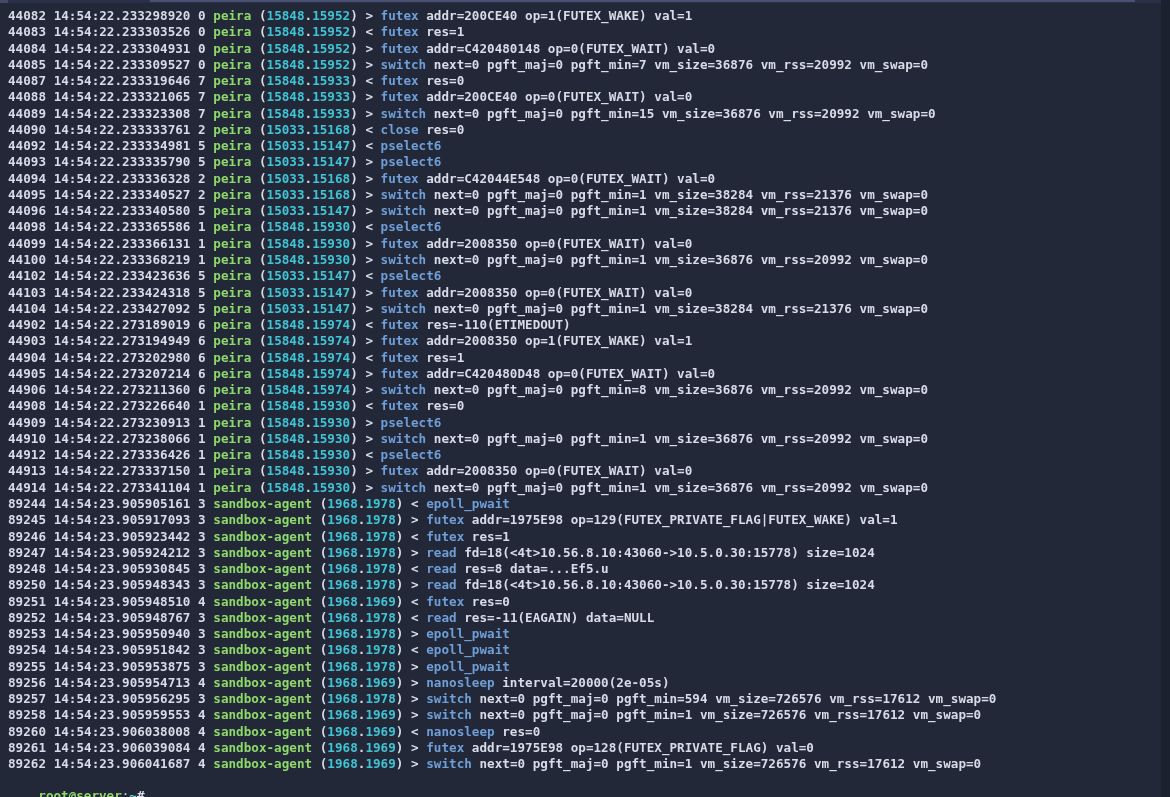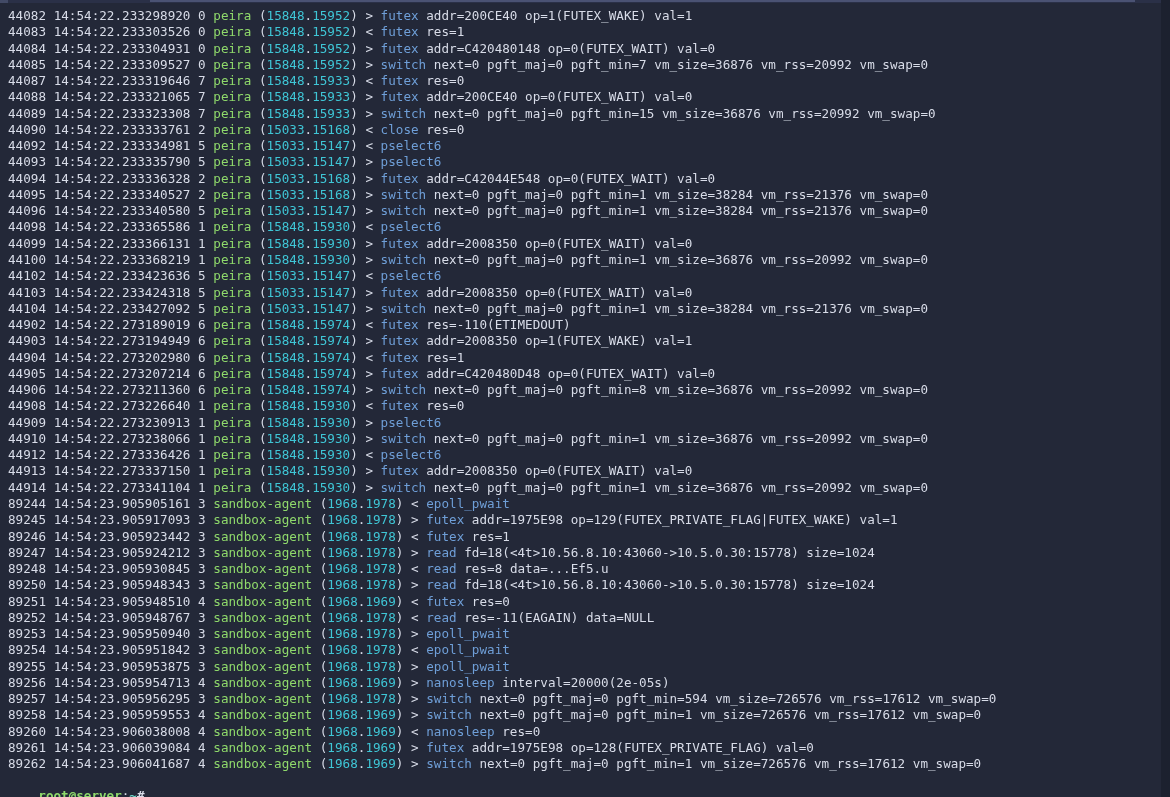--- a/index.html
+++ b/index.html
@@ -62,20 +62,21 @@
     left: 8px;
     width: 1152px;
     font-size: 12.6px;
     line-height: 16.28px;
     white-space: pre;
     letter-spacing: 0.02px;
   }
   .line {
     white-space: pre;
     height: 16.28px;
+    font-weight: bold;
   }
 
   
   .evtnum  { color: #d8dce8; }
   .ts      { color: #d8dce8; }
   .cpu     { color: #d8dce8; }
   .proc    { color: #8fd96b; }
   .paren   { color: #d8dce8; }
   .pid     { color: #3fc6d6; }
   .tid     { color: #3fc6d6; }

